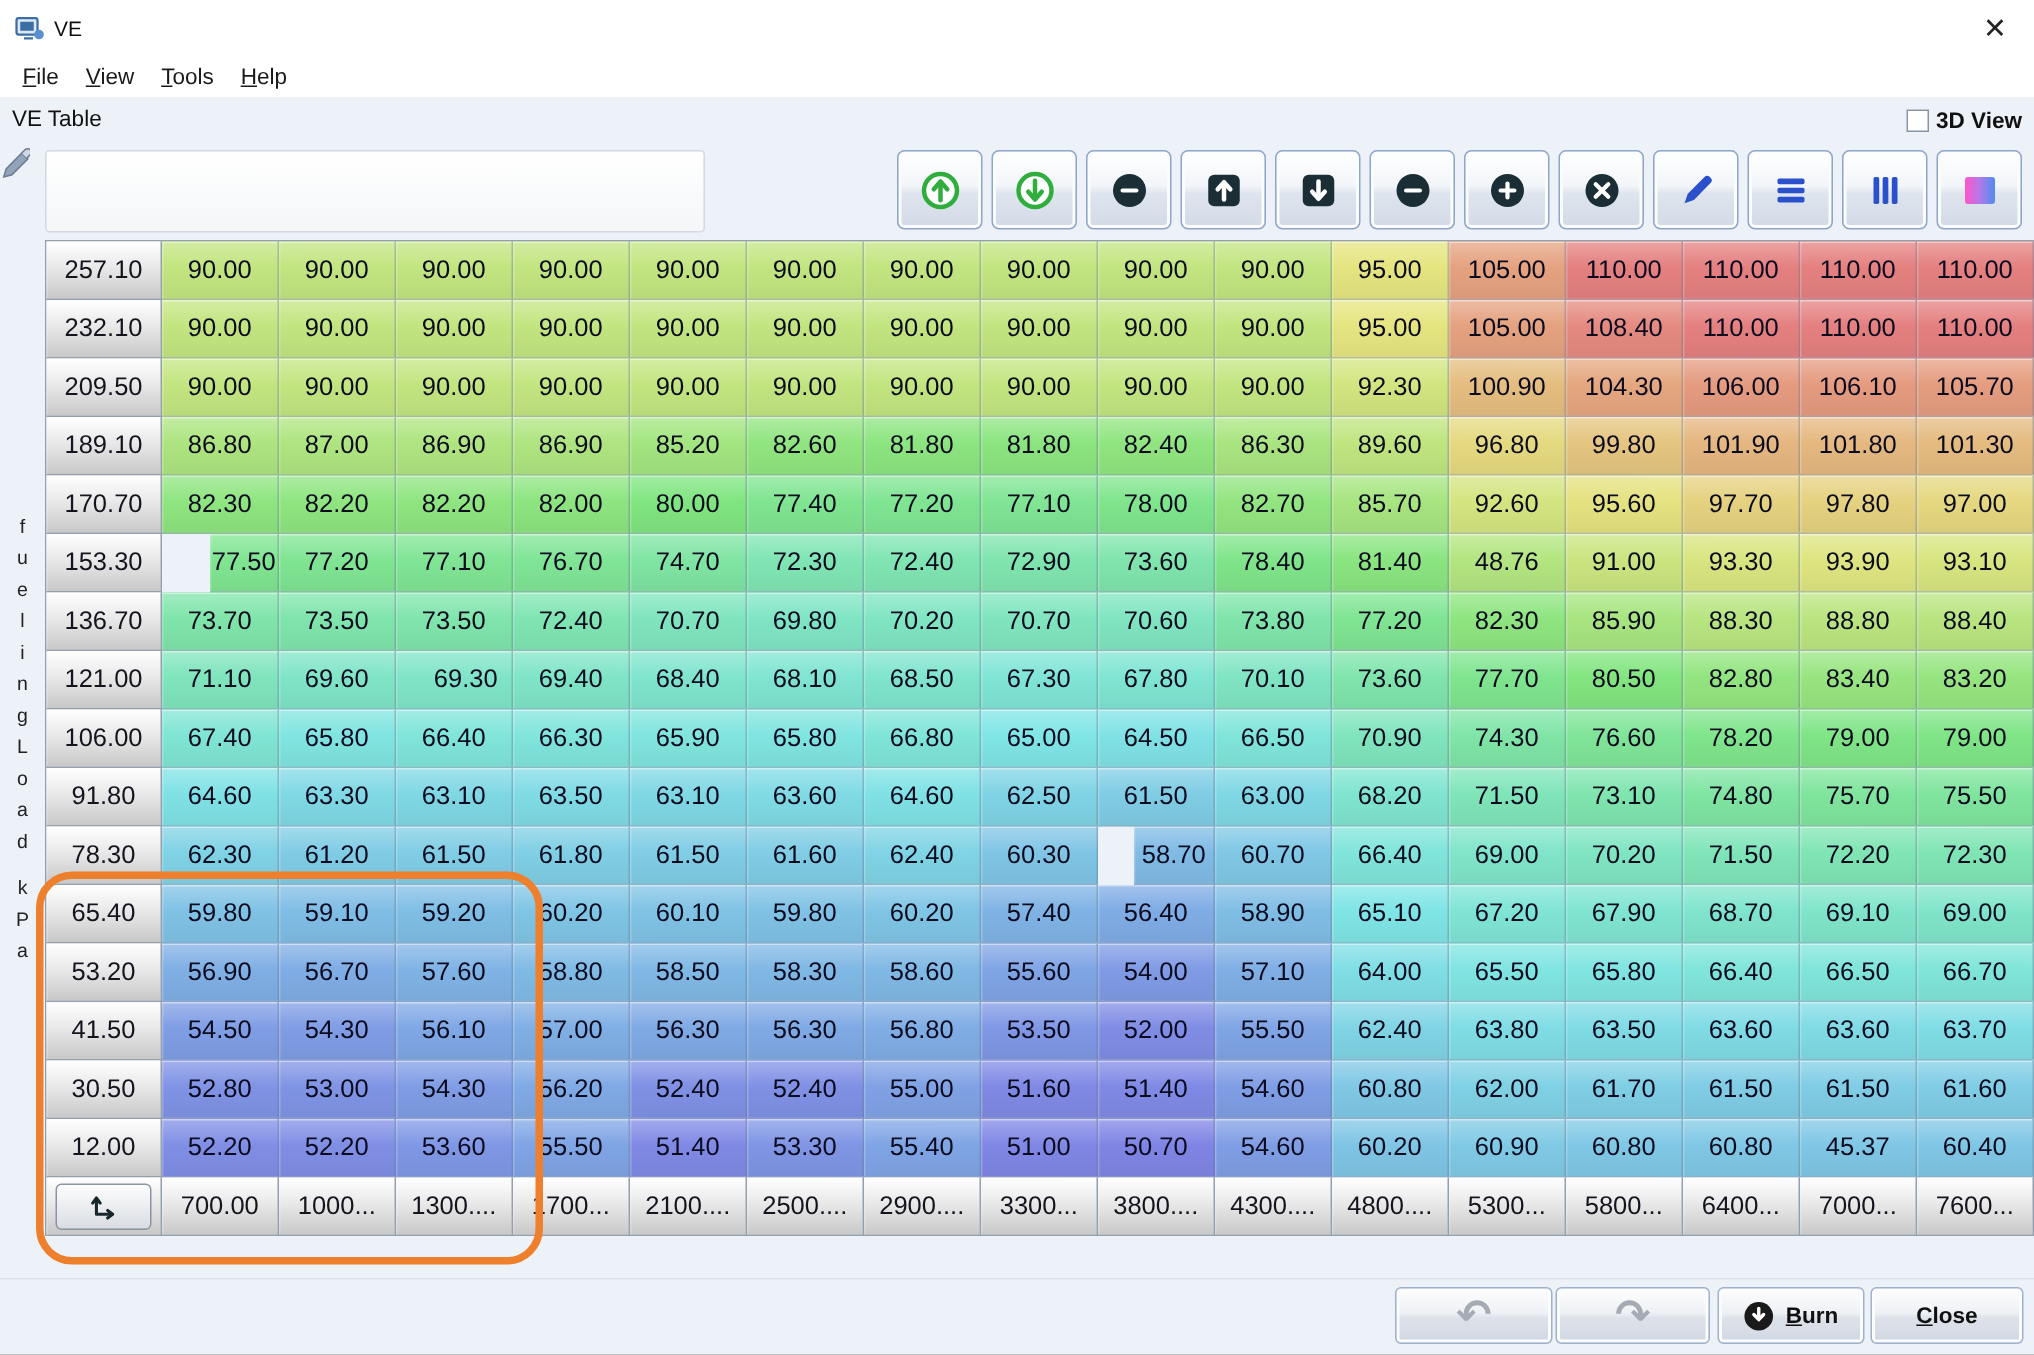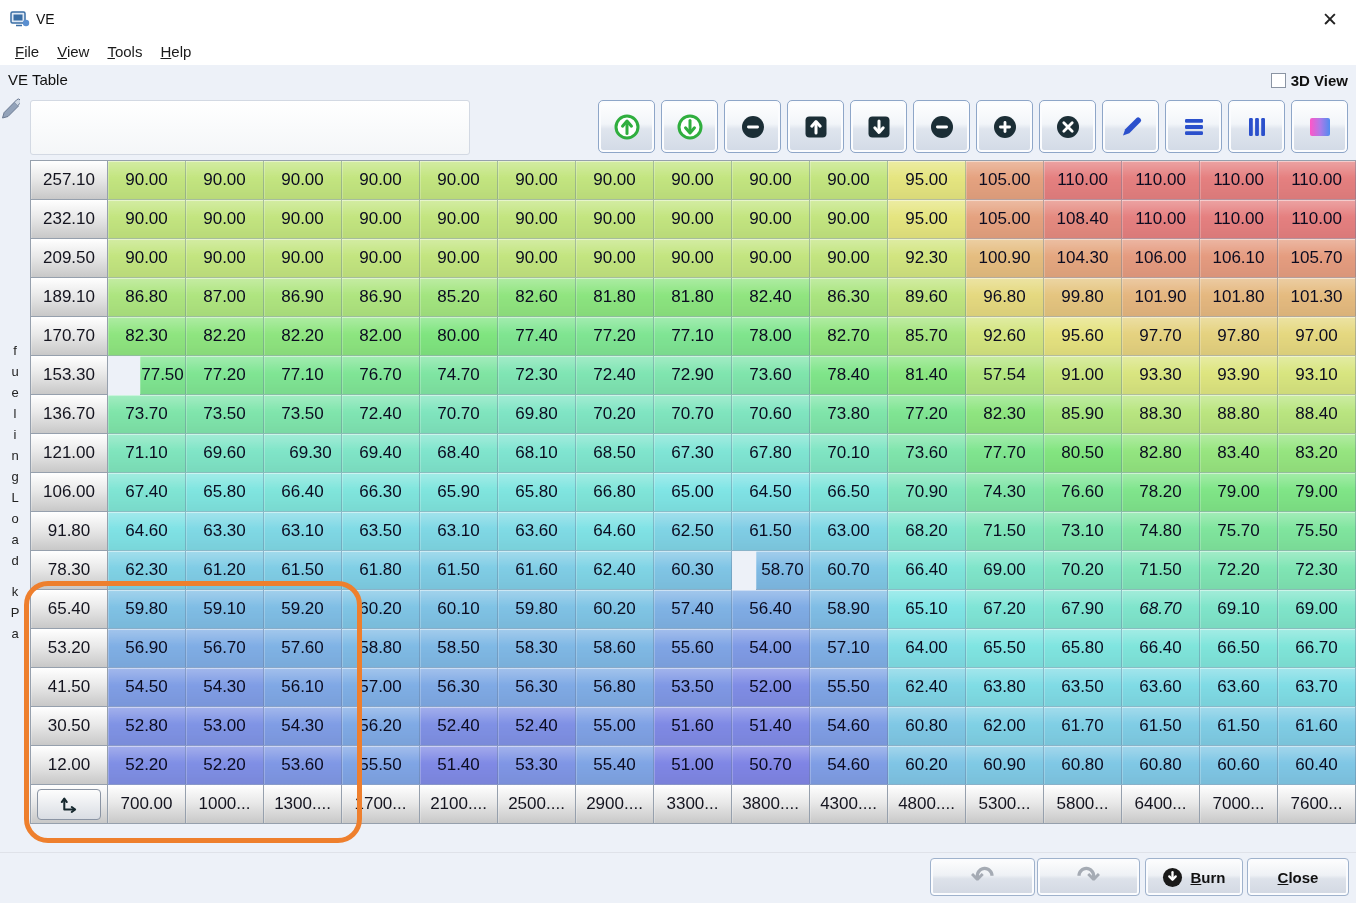--- a/index.html
+++ b/index.html
@@ -323,21 +323,21 @@
       <div class="cell val" style="background-color: rgb(128, 229, 147); background-image: linear-gradient(rgba(255, 255, 255, 0.28), rgba(255, 255, 255, 0) 45%, rgba(0, 0, 0, 0.05));">77.20</div>
       <div class="cell val" style="background-color: rgb(128, 229, 148); background-image: linear-gradient(rgba(255, 255, 255, 0.28), rgba(255, 255, 255, 0) 45%, rgba(0, 0, 0, 0.05));">77.10</div>
       <div class="cell val" style="background-color: rgb(128, 229, 150); background-image: linear-gradient(rgba(255, 255, 255, 0.28), rgba(255, 255, 255, 0) 45%, rgba(0, 0, 0, 0.05));">76.70</div>
       <div class="cell val" style="background-color: rgb(128, 229, 163); background-image: linear-gradient(rgba(255, 255, 255, 0.28), rgba(255, 255, 255, 0) 45%, rgba(0, 0, 0, 0.05));">74.70</div>
       <div class="cell val" style="background-color: rgb(128, 229, 180); background-image: linear-gradient(rgba(255, 255, 255, 0.28), rgba(255, 255, 255, 0) 45%, rgba(0, 0, 0, 0.05));">72.30</div>
       <div class="cell val" style="background-color: rgb(128, 229, 179); background-image: linear-gradient(rgba(255, 255, 255, 0.28), rgba(255, 255, 255, 0) 45%, rgba(0, 0, 0, 0.05));">72.40</div>
       <div class="cell val" style="background-color: rgb(128, 229, 175); background-image: linear-gradient(rgba(255, 255, 255, 0.28), rgba(255, 255, 255, 0) 45%, rgba(0, 0, 0, 0.05));">72.90</div>
       <div class="cell val" style="background-color: rgb(128, 229, 172); background-image: linear-gradient(rgba(255, 255, 255, 0.28), rgba(255, 255, 255, 0) 45%, rgba(0, 0, 0, 0.05));">73.60</div>
       <div class="cell val" style="background-color: rgb(128, 229, 138); background-image: linear-gradient(rgba(255, 255, 255, 0.28), rgba(255, 255, 255, 0) 45%, rgba(0, 0, 0, 0.05));">78.40</div>
       <div class="cell val" style="background-color: rgb(138, 229, 128); background-image: linear-gradient(rgba(255, 255, 255, 0.28), rgba(255, 255, 255, 0) 45%, rgba(0, 0, 0, 0.05));">81.40</div>
-      <div class="cell val" style="background-color: rgb(179, 229, 128); background-image: linear-gradient(rgba(255, 255, 255, 0.28), rgba(255, 255, 255, 0) 45%, rgba(0, 0, 0, 0.05));">57.54</div>
+      <div class="cell val" style="background-color: rgb(179, 229, 128); background-image: linear-gradient(rgba(255, 255, 255, 0.28), rgba(255, 255, 255, 0) 45%, rgba(0, 0, 0, 0.05));">48.76</div>
       <div class="cell val" style="background-color: rgb(202, 229, 128); background-image: linear-gradient(rgba(255, 255, 255, 0.28), rgba(255, 255, 255, 0) 45%, rgba(0, 0, 0, 0.05));">91.00</div>
       <div class="cell val" style="background-color: rgb(217, 229, 128); background-image: linear-gradient(rgba(255, 255, 255, 0.28), rgba(255, 255, 255, 0) 45%, rgba(0, 0, 0, 0.05));">93.30</div>
       <div class="cell val" style="background-color: rgb(222, 229, 128); background-image: linear-gradient(rgba(255, 255, 255, 0.28), rgba(255, 255, 255, 0) 45%, rgba(0, 0, 0, 0.05));">93.90</div>
       <div class="cell val" style="background-color: rgb(216, 229, 128); background-image: linear-gradient(rgba(255, 255, 255, 0.28), rgba(255, 255, 255, 0) 45%, rgba(0, 0, 0, 0.05));">93.10</div>
       <div class="cell hdr">136.70</div>
       <div class="cell val" style="background-color: rgb(128, 229, 170); background-image: linear-gradient(rgba(255, 255, 255, 0.28), rgba(255, 255, 255, 0) 45%, rgba(0, 0, 0, 0.05));">73.70</div>
       <div class="cell val" style="background-color: rgb(128, 229, 172); background-image: linear-gradient(rgba(255, 255, 255, 0.28), rgba(255, 255, 255, 0) 45%, rgba(0, 0, 0, 0.05));">73.50</div>
       <div class="cell val" style="background-color: rgb(128, 229, 172); background-image: linear-gradient(rgba(255, 255, 255, 0.28), rgba(255, 255, 255, 0) 45%, rgba(0, 0, 0, 0.05));">73.50</div>
       <div class="cell val" style="background-color: rgb(128, 229, 179); background-image: linear-gradient(rgba(255, 255, 255, 0.28), rgba(255, 255, 255, 0) 45%, rgba(0, 0, 0, 0.05));">72.40</div>
       <div class="cell val" style="background-color: rgb(128, 229, 190); background-image: linear-gradient(rgba(255, 255, 255, 0.28), rgba(255, 255, 255, 0) 45%, rgba(0, 0, 0, 0.05));">70.70</div>
@@ -427,21 +427,21 @@
       <div class="cell val" style="background-color: rgb(128, 197, 229); background-image: linear-gradient(rgba(255, 255, 255, 0.28), rgba(255, 255, 255, 0) 45%, rgba(0, 0, 0, 0.05));">60.20</div>
       <div class="cell val" style="background-color: rgb(128, 195, 229); background-image: linear-gradient(rgba(255, 255, 255, 0.28), rgba(255, 255, 255, 0) 45%, rgba(0, 0, 0, 0.05));">60.10</div>
       <div class="cell val" style="background-color: rgb(128, 194, 229); background-image: linear-gradient(rgba(255, 255, 255, 0.28), rgba(255, 255, 255, 0) 45%, rgba(0, 0, 0, 0.05));">59.80</div>
       <div class="cell val" style="background-color: rgb(128, 197, 229); background-image: linear-gradient(rgba(255, 255, 255, 0.28), rgba(255, 255, 255, 0) 45%, rgba(0, 0, 0, 0.05));">60.20</div>
       <div class="cell val" style="background-color: rgb(128, 179, 229); background-image: linear-gradient(rgba(255, 255, 255, 0.28), rgba(255, 255, 255, 0) 45%, rgba(0, 0, 0, 0.05));">57.40</div>
       <div class="cell val" style="background-color: rgb(128, 172, 229); background-image: linear-gradient(rgba(255, 255, 255, 0.28), rgba(255, 255, 255, 0) 45%, rgba(0, 0, 0, 0.05));">56.40</div>
       <div class="cell val" style="background-color: rgb(128, 189, 229); background-image: linear-gradient(rgba(255, 255, 255, 0.28), rgba(255, 255, 255, 0) 45%, rgba(0, 0, 0, 0.05));">58.90</div>
       <div class="cell val" style="background-color: rgb(128, 229, 229); background-image: linear-gradient(rgba(255, 255, 255, 0.28), rgba(255, 255, 255, 0) 45%, rgba(0, 0, 0, 0.05));">65.10</div>
       <div class="cell val" style="background-color: rgb(128, 229, 214); background-image: linear-gradient(rgba(255, 255, 255, 0.28), rgba(255, 255, 255, 0) 45%, rgba(0, 0, 0, 0.05));">67.20</div>
       <div class="cell val" style="background-color: rgb(128, 229, 209); background-image: linear-gradient(rgba(255, 255, 255, 0.28), rgba(255, 255, 255, 0) 45%, rgba(0, 0, 0, 0.05));">67.90</div>
-      <div class="cell val" style="background-color: rgb(128, 229, 204); background-image: linear-gradient(rgba(255, 255, 255, 0.28), rgba(255, 255, 255, 0) 45%, rgba(0, 0, 0, 0.05)); font-style: italic;">68.70</div>
+      <div class="cell val" style="background-color: rgb(128, 229, 204); background-image: linear-gradient(rgba(255, 255, 255, 0.28), rgba(255, 255, 255, 0) 45%, rgba(0, 0, 0, 0.05));">68.70</div>
       <div class="cell val" style="background-color: rgb(128, 229, 202); background-image: linear-gradient(rgba(255, 255, 255, 0.28), rgba(255, 255, 255, 0) 45%, rgba(0, 0, 0, 0.05));">69.10</div>
       <div class="cell val" style="background-color: rgb(128, 229, 202); background-image: linear-gradient(rgba(255, 255, 255, 0.28), rgba(255, 255, 255, 0) 45%, rgba(0, 0, 0, 0.05));">69.00</div>
       <div class="cell hdr">53.20</div>
       <div class="cell val" style="background-color: rgb(128, 175, 229); background-image: linear-gradient(rgba(255, 255, 255, 0.28), rgba(255, 255, 255, 0) 45%, rgba(0, 0, 0, 0.05));">56.90</div>
       <div class="cell val" style="background-color: rgb(128, 173, 229); background-image: linear-gradient(rgba(255, 255, 255, 0.28), rgba(255, 255, 255, 0) 45%, rgba(0, 0, 0, 0.05));">56.70</div>
       <div class="cell val" style="background-color: rgb(128, 179, 229); background-image: linear-gradient(rgba(255, 255, 255, 0.28), rgba(255, 255, 255, 0) 45%, rgba(0, 0, 0, 0.05));">57.60</div>
       <div class="cell val" style="background-color: rgb(128, 187, 229); background-image: linear-gradient(rgba(255, 255, 255, 0.28), rgba(255, 255, 255, 0) 45%, rgba(0, 0, 0, 0.05));">58.80</div>
       <div class="cell val" style="background-color: rgb(128, 185, 229); background-image: linear-gradient(rgba(255, 255, 255, 0.28), rgba(255, 255, 255, 0) 45%, rgba(0, 0, 0, 0.05));">58.50</div>
       <div class="cell val" style="background-color: rgb(128, 184, 229); background-image: linear-gradient(rgba(255, 255, 255, 0.28), rgba(255, 255, 255, 0) 45%, rgba(0, 0, 0, 0.05));">58.30</div>
       <div class="cell val" style="background-color: rgb(128, 185, 229); background-image: linear-gradient(rgba(255, 255, 255, 0.28), rgba(255, 255, 255, 0) 45%, rgba(0, 0, 0, 0.05));">58.60</div>
@@ -496,21 +496,21 @@
       <div class="cell val" style="background-color: rgb(128, 138, 229); background-image: linear-gradient(rgba(255, 255, 255, 0.28), rgba(255, 255, 255, 0) 45%, rgba(0, 0, 0, 0.05));">51.40</div>
       <div class="cell val" style="background-color: rgb(128, 150, 229); background-image: linear-gradient(rgba(255, 255, 255, 0.28), rgba(255, 255, 255, 0) 45%, rgba(0, 0, 0, 0.05));">53.30</div>
       <div class="cell val" style="background-color: rgb(128, 165, 229); background-image: linear-gradient(rgba(255, 255, 255, 0.28), rgba(255, 255, 255, 0) 45%, rgba(0, 0, 0, 0.05));">55.40</div>
       <div class="cell val" style="background-color: rgb(128, 135, 229); background-image: linear-gradient(rgba(255, 255, 255, 0.28), rgba(255, 255, 255, 0) 45%, rgba(0, 0, 0, 0.05));">51.00</div>
       <div class="cell val" style="background-color: rgb(128, 133, 229); background-image: linear-gradient(rgba(255, 255, 255, 0.28), rgba(255, 255, 255, 0) 45%, rgba(0, 0, 0, 0.05));">50.70</div>
       <div class="cell val" style="background-color: rgb(128, 158, 229); background-image: linear-gradient(rgba(255, 255, 255, 0.28), rgba(255, 255, 255, 0) 45%, rgba(0, 0, 0, 0.05));">54.60</div>
       <div class="cell val" style="background-color: rgb(128, 197, 229); background-image: linear-gradient(rgba(255, 255, 255, 0.28), rgba(255, 255, 255, 0) 45%, rgba(0, 0, 0, 0.05));">60.20</div>
       <div class="cell val" style="background-color: rgb(128, 202, 229); background-image: linear-gradient(rgba(255, 255, 255, 0.28), rgba(255, 255, 255, 0) 45%, rgba(0, 0, 0, 0.05));">60.90</div>
       <div class="cell val" style="background-color: rgb(128, 200, 229); background-image: linear-gradient(rgba(255, 255, 255, 0.28), rgba(255, 255, 255, 0) 45%, rgba(0, 0, 0, 0.05));">60.80</div>
       <div class="cell val" style="background-color: rgb(128, 200, 229); background-image: linear-gradient(rgba(255, 255, 255, 0.28), rgba(255, 255, 255, 0) 45%, rgba(0, 0, 0, 0.05));">60.80</div>
-      <div class="cell val" style="background-color: rgb(128, 199, 229); background-image: linear-gradient(rgba(255, 255, 255, 0.28), rgba(255, 255, 255, 0) 45%, rgba(0, 0, 0, 0.05));">60.60</div>
+      <div class="cell val" style="background-color: rgb(128, 199, 229); background-image: linear-gradient(rgba(255, 255, 255, 0.28), rgba(255, 255, 255, 0) 45%, rgba(0, 0, 0, 0.05));">45.37</div>
       <div class="cell val" style="background-color: rgb(128, 199, 229); background-image: linear-gradient(rgba(255, 255, 255, 0.28), rgba(255, 255, 255, 0) 45%, rgba(0, 0, 0, 0.05));">60.40</div>
       <div class="cell hdr">
         <div class="corner-inner">
           <span style="display:inline-flex;">
             <svg width="22" height="22" viewBox="0 0 28 28">
               <path d="M8 21V8M8 21h13" stroke="#16282e" stroke-width="2.6" stroke-linecap="round" stroke-linejoin="round" fill="none"></path>
               <path d="M4.8 11.5L8 7.2l3.2 4.3" fill="none" stroke="#16282e" stroke-width="2.6" stroke-linecap="round" stroke-linejoin="round"></path>
               <path d="M17.5 17.8l4.3 3.2-4.3 3.2" fill="none" stroke="#16282e" stroke-width="2.6" stroke-linecap="round" stroke-linejoin="round"></path>
             </svg>
           </span>

